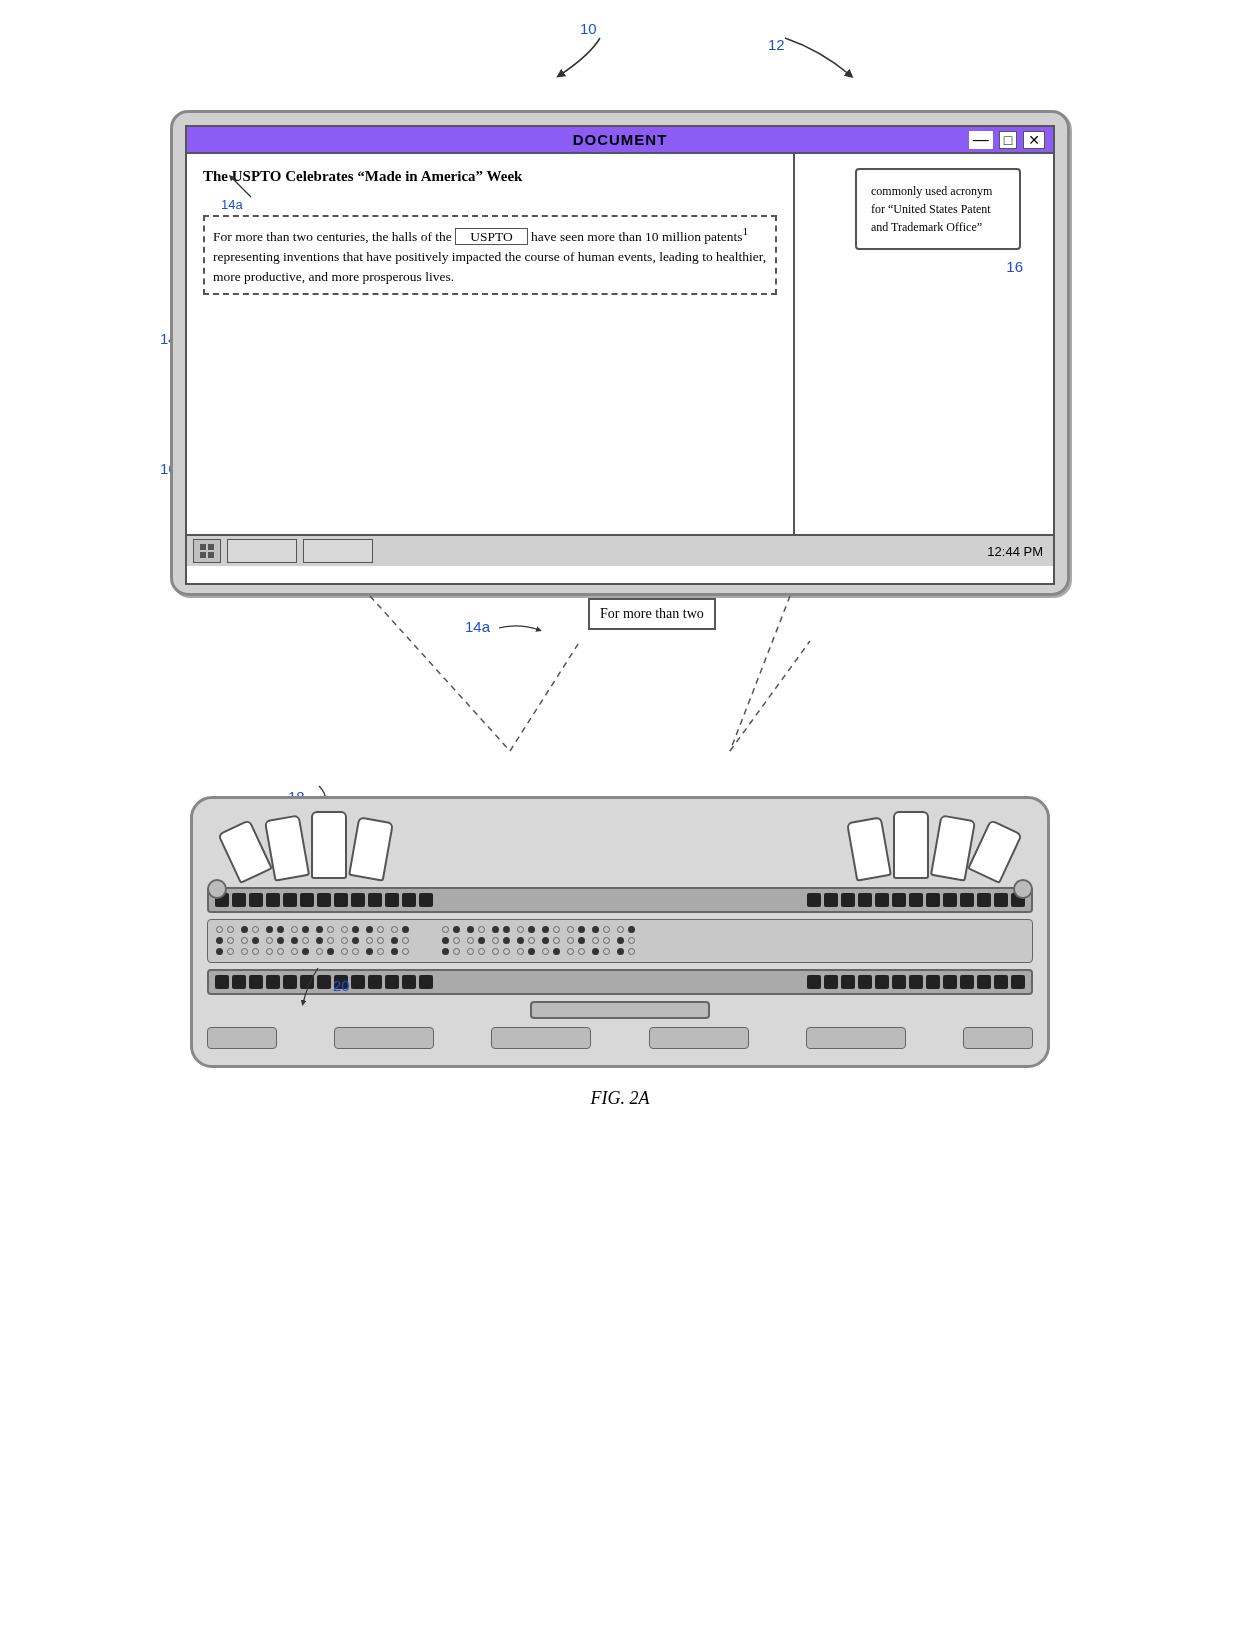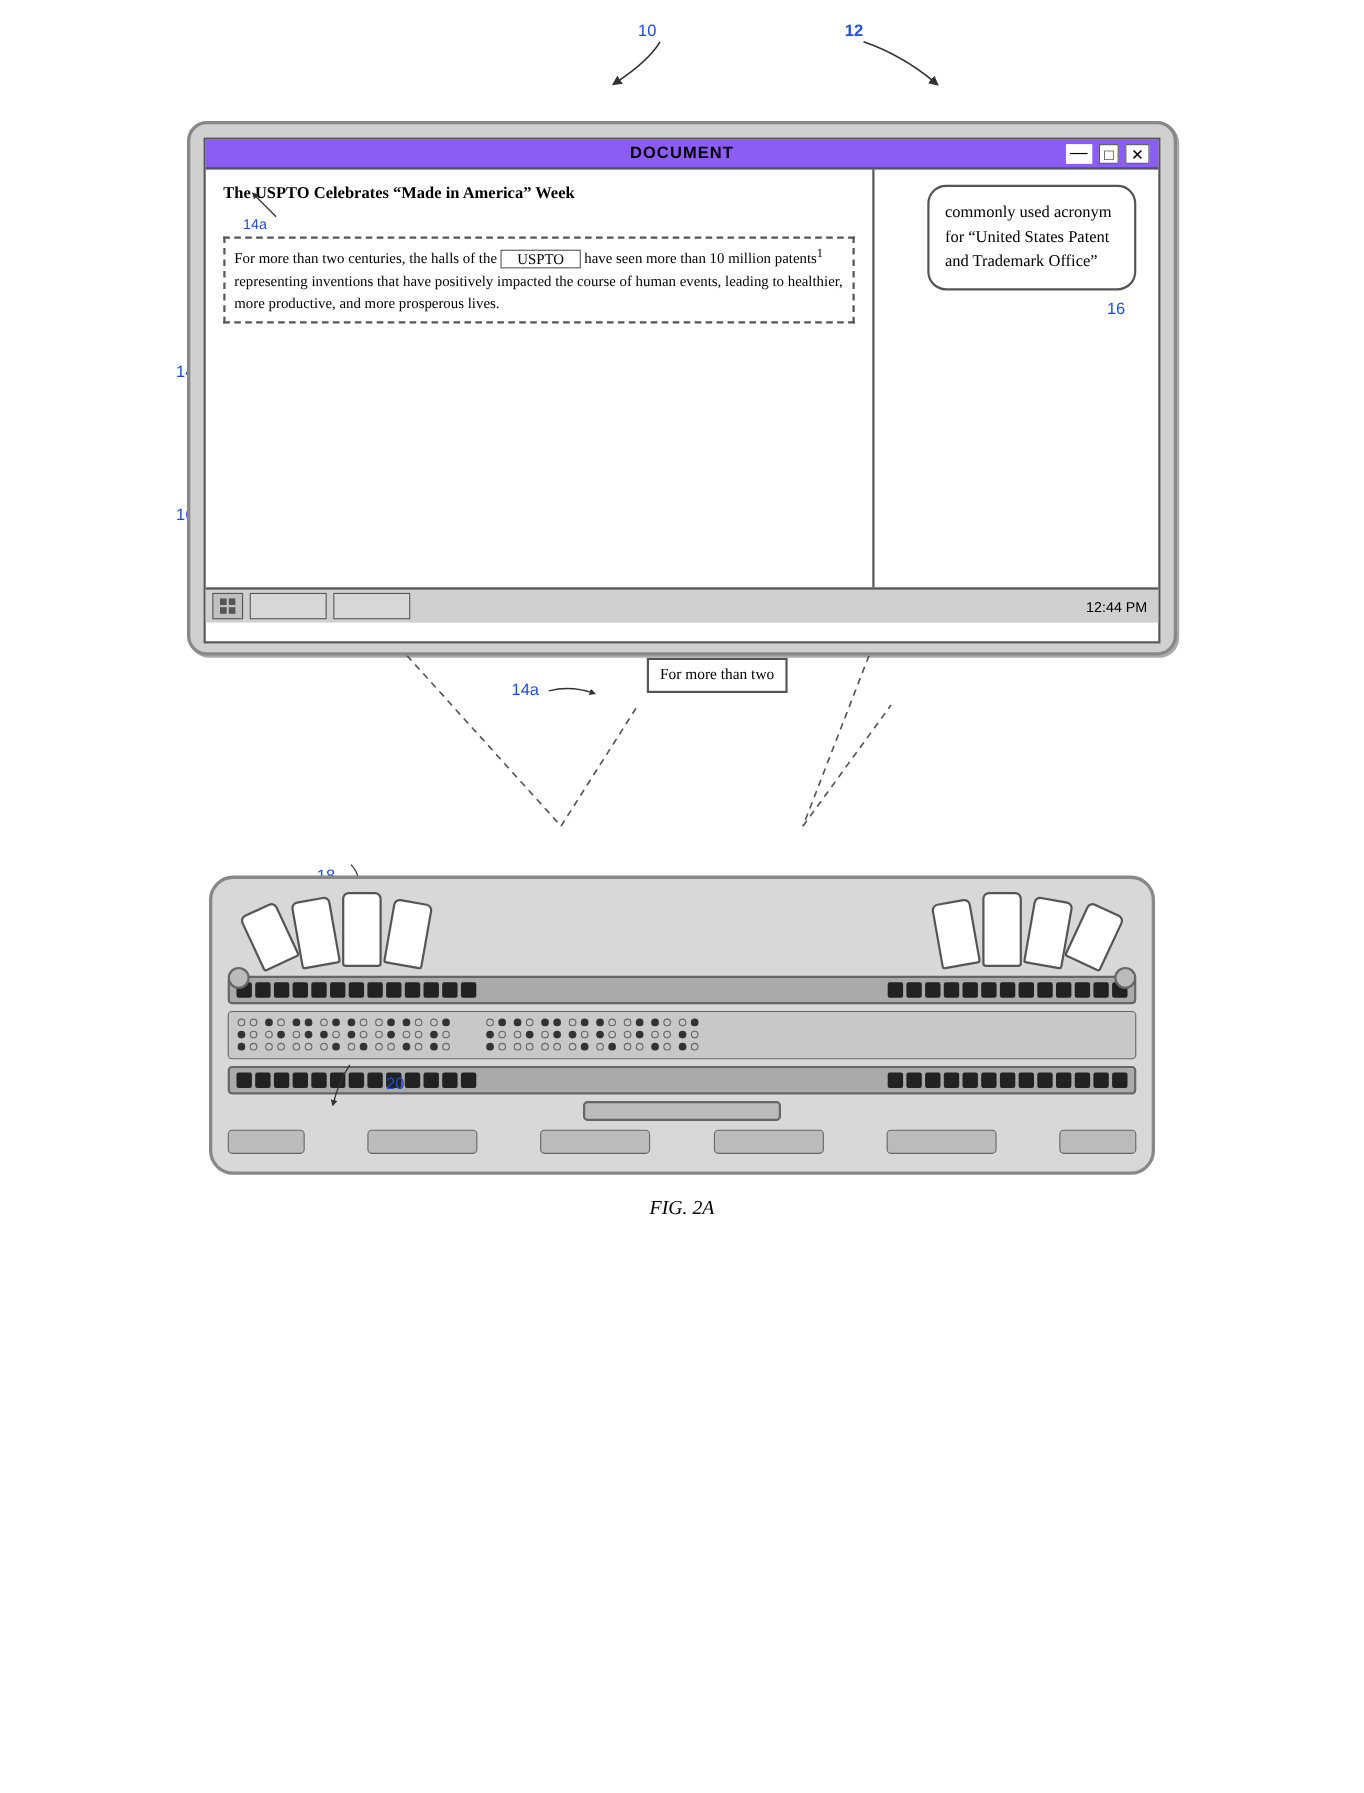--- a/index.html
+++ b/index.html
@@ -128,26 +128,26 @@
       padding: 14px 10px 10px 10px;
       position: relative;
       display: flex;
       flex-direction: column;
       align-items: center;
       justify-content: flex-start;
     }
 
     .tooltip-bubble {
       border: 2px solid #555;
-      border-radius: 17px;
+      border-radius: 4px;
       padding: 12px 14px;
-      font-size: 15px;
+      font-size: 12px;
       line-height: 1.5;
       background: #fff;
-      width: 190px;
+      width: 166px;
       text-align: left;
     }
 
     .ref-16-right {
       font-family: Arial, sans-serif;
       font-size: 13px;
       margin-top: 8px;
       align-self: flex-end;
       margin-right: 20px;
     }
@@ -357,21 +357,21 @@
     .dashed-svg-container {
       position: relative;
       width: 900px;
     }
   </style>
 </head>
 <body>
 
 <div style="position:relative; width:900px; height:50px; margin:0 auto;">
   <span class="ref-num" style="position:absolute; left:410px; top:0;">10</span>
-  <span class="ref-num" style="position:absolute; left:598px; top:0;font-weight:bold;">12</span>
+  <span class="ref-num" style="position:absolute; left:598px; top:16px;">12</span>
 
   <svg style="position:absolute;top:0;left:0;width:900px;height:50px;" overflow="visible">
     <path d="M 430 18 Q 420 35 390 55" fill="none" stroke="#333" stroke-width="1.5" marker-end="url(#arr)"></path>
     <path d="M 615 18 Q 650 30 680 55" fill="none" stroke="#333" stroke-width="1.5" marker-end="url(#arr)"></path>
     <defs>
       <marker id="arr" markerWidth="6" markerHeight="6" refX="3" refY="3" orient="auto">
         <path d="M0,0 L0,6 L6,3 z" fill="#333"></path>
       </marker>
     </defs>
   </svg>
@@ -733,21 +733,21 @@
     <div class="bottom-buttons-row">
       <div class="bottom-btn"></div>
       <div class="bottom-btn bottom-btn-wide"></div>
       <div class="bottom-btn bottom-btn-wide"></div>
       <div class="bottom-btn bottom-btn-wide"></div>
       <div class="bottom-btn bottom-btn-wide"></div>
       <div class="bottom-btn"></div>
     </div>
   </div>
 
-  <div style="position:absolute; bottom:60px; left:128px; display:flex; align-items:center; gap:18px;">
+  <div style="position:absolute; bottom:60px; left:128px; display:flex; align-items:center; gap:0;">
     <svg width="35" height="45" style="display:inline-block;">
       <path d="M 20 5 Q 10 20 5 40" fill="none" stroke="#333" stroke-width="1.2" marker-end="url(#arr6)"></path>
       <defs>
         <marker id="arr6" markerWidth="5" markerHeight="5" refX="2.5" refY="2.5" orient="auto">
           <path d="M0,0 L0,5 L5,2.5 z" fill="#333"></path>
         </marker>
       </defs>
     </svg>
     <span class="ref-num">20</span>
   </div>

